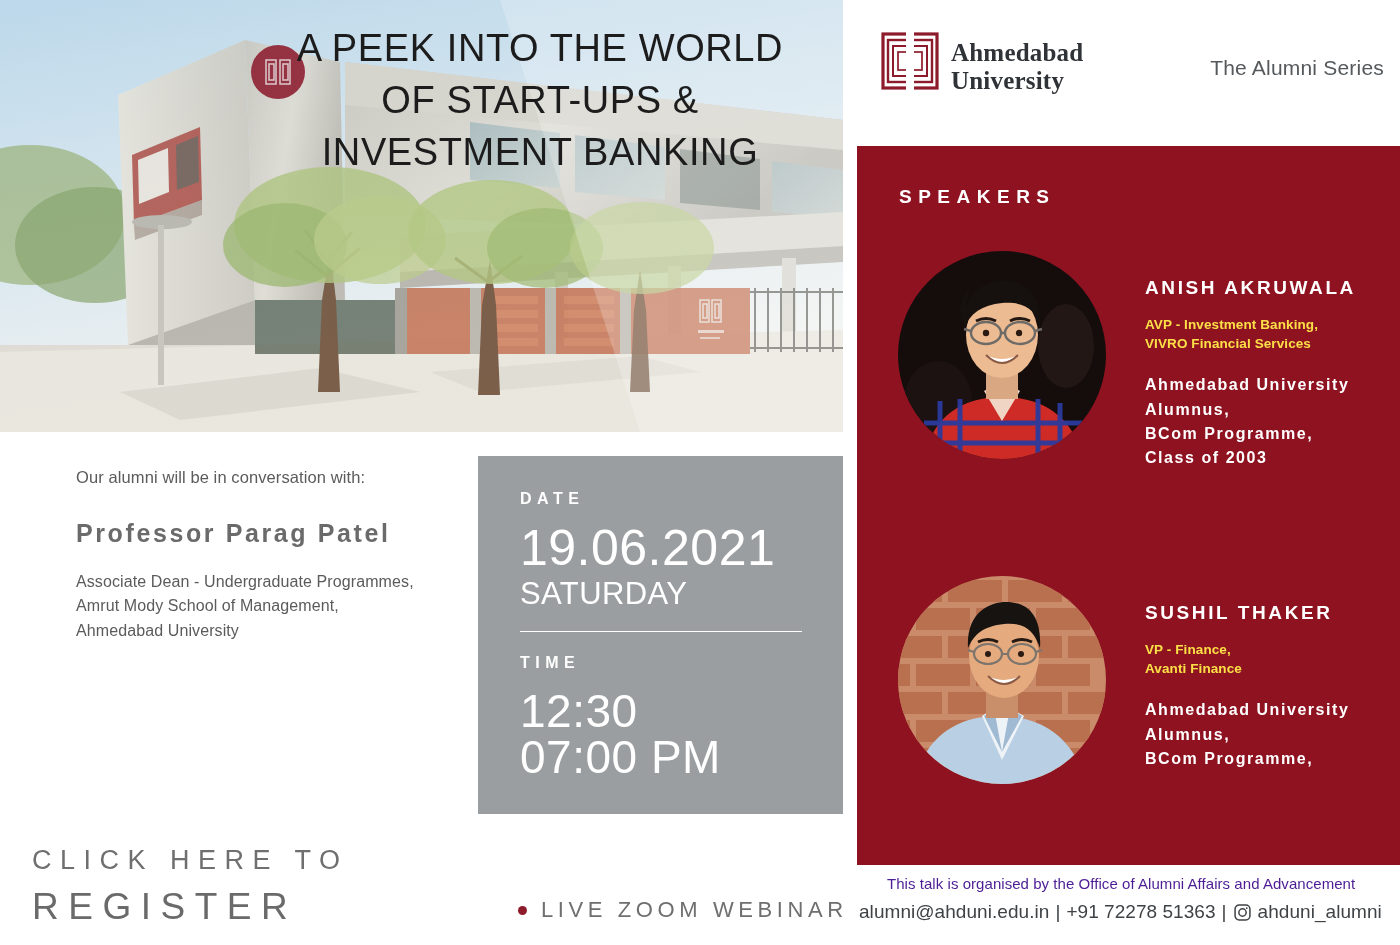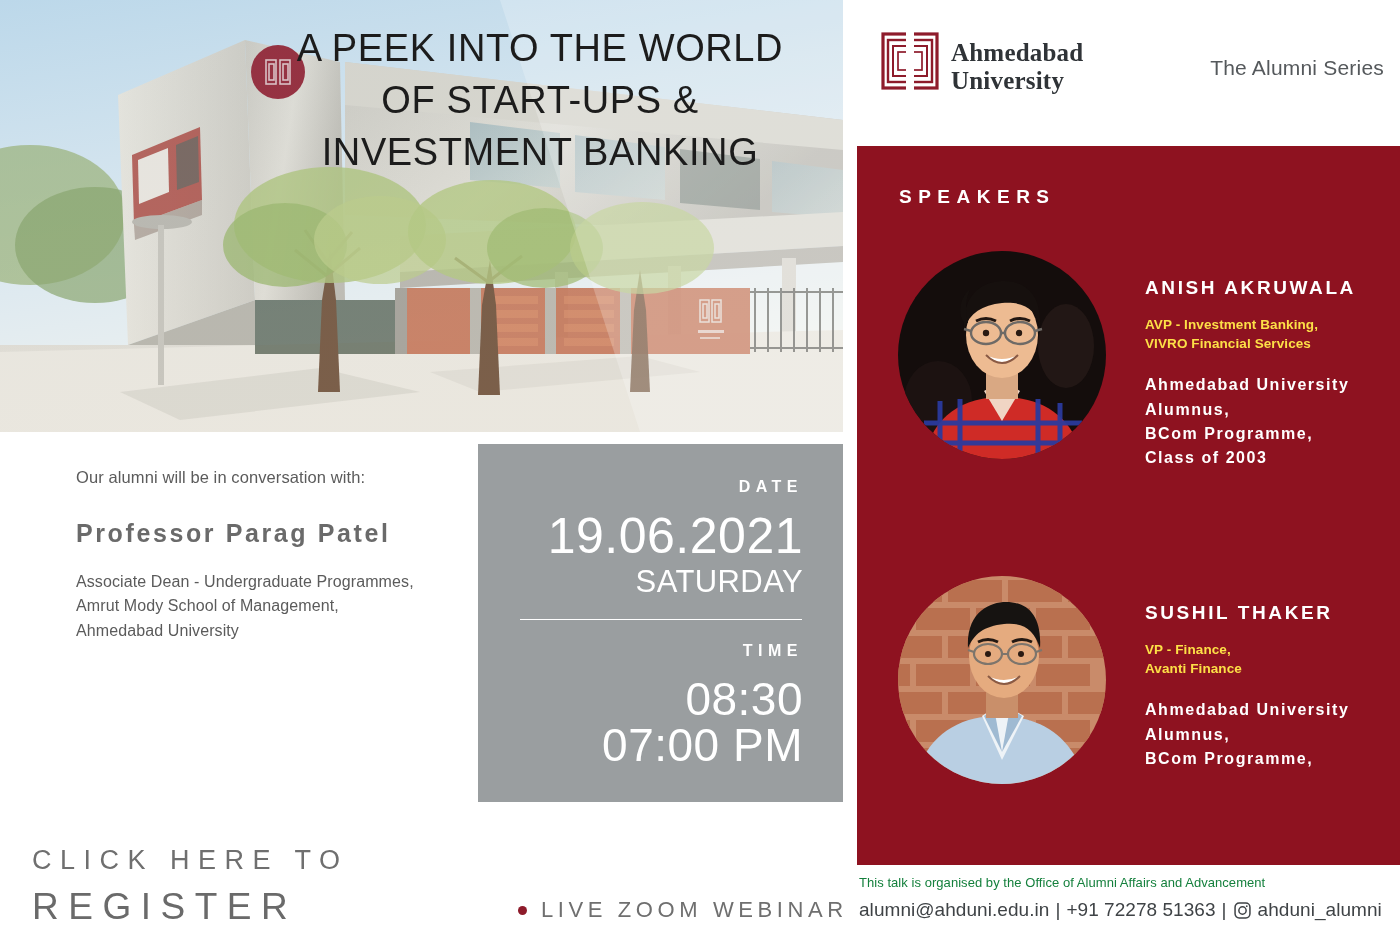--- a/index.html
+++ b/index.html
@@ -37,23 +37,22 @@
     font-size: 25px; font-weight: 700; color:#6a6a6a;
     letter-spacing: 2.6px;
   }
   .conv-role {
     margin-top: 22px; font-size: 16px; line-height: 1.52; color:#5b5b5b;
     letter-spacing: .1px;
   }
 
   
   .datecard {
-    position: absolute; left: 478px; top: 444px; width: 365px; height: 358px;
+    position: absolute; left: 478px; top: 456px; width: 365px; height: 358px;
     background: #9a9ea0;
-    text-align: right;
   }
   .dc-inner { padding: 34px 40px 0 42px; }
   .dc-label {
     font-size: 16px; font-weight: 700; color:#ffffff; letter-spacing: 5.5px;
   }
   .dc-date {
     margin-top: 14px; font-size: 50px; color:#ffffff; font-weight: 300; letter-spacing: .5px;
     line-height: 1.05;
   }
   .dc-day {
@@ -124,21 +123,21 @@
   .sp-role {
     margin-top: 16px; font-size: 13.5px; font-weight:700; color:#fde047; line-height:1.42;
     letter-spacing:.1px;
   }
   .sp-alum {
     margin-top: 20px; font-size: 16px; font-weight:700; color:#ffffff; line-height:1.52;
     letter-spacing:1.55px;
   }
 
   .footer { position:absolute; left:0; top:875px; width:557px; padding-left:16px; }
-  .f-line1 { font-size:13px; color:#15803d; letter-spacing:.05px; white-space:nowrap; }
+  .f-line1 { font-size:15px; color:#4c1d95; letter-spacing:.05px; white-space:nowrap;margin-left:28px; }
   .f-line2 {
     margin-top:9px; font-size:19px; color:#3f4346; letter-spacing:.05px;
     display:flex; align-items:center; gap:6px; white-space:nowrap;
   }
   .ig { width:19px; height:19px; display:inline-block; vertical-align:-3px; }
 </style>
 </head>
 <body>
 
 <div class="poster">
@@ -297,21 +296,21 @@
   </div>
 
   <div class="datecard">
     <div class="dc-inner">
       <div class="dc-label">DATE</div>
       <div class="dc-date">19.06.2021</div>
       <div class="dc-day">SATURDAY</div>
       <div class="dc-rule"></div>
       <div class="dc-label2">TIME</div>
       <div class="dc-time">
-        <span>08:30</span>
+        <span>12:30</span>
         <span>07:00 PM</span>
       </div>
     </div>
   </div>
 
   <div class="cta">
     <div class="cta-1">CLICK HERE TO</div>
     <div class="cta-2">REGISTER</div>
   </div>
 

